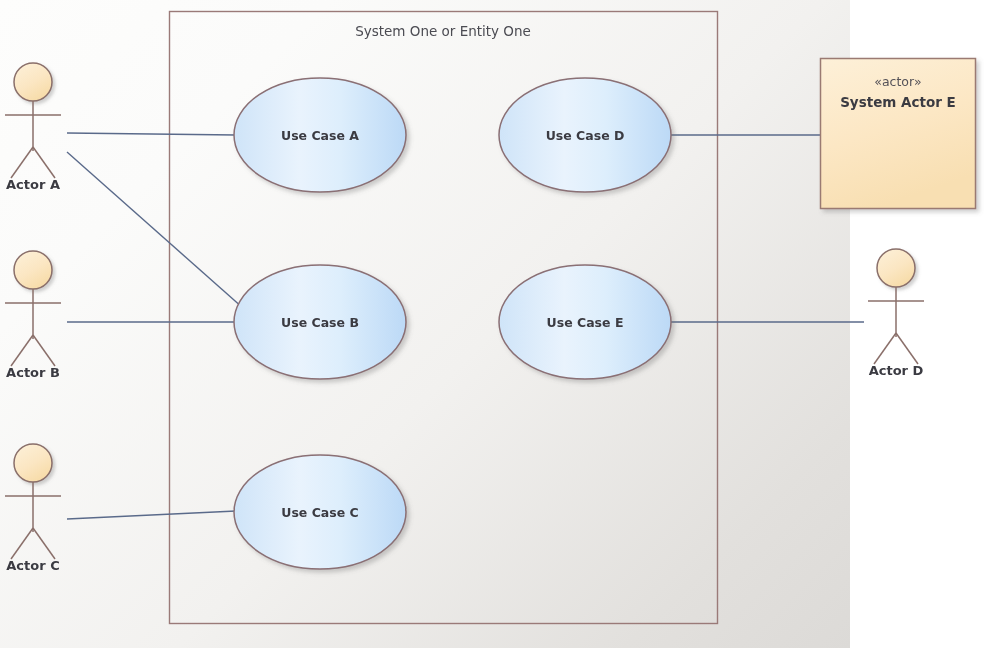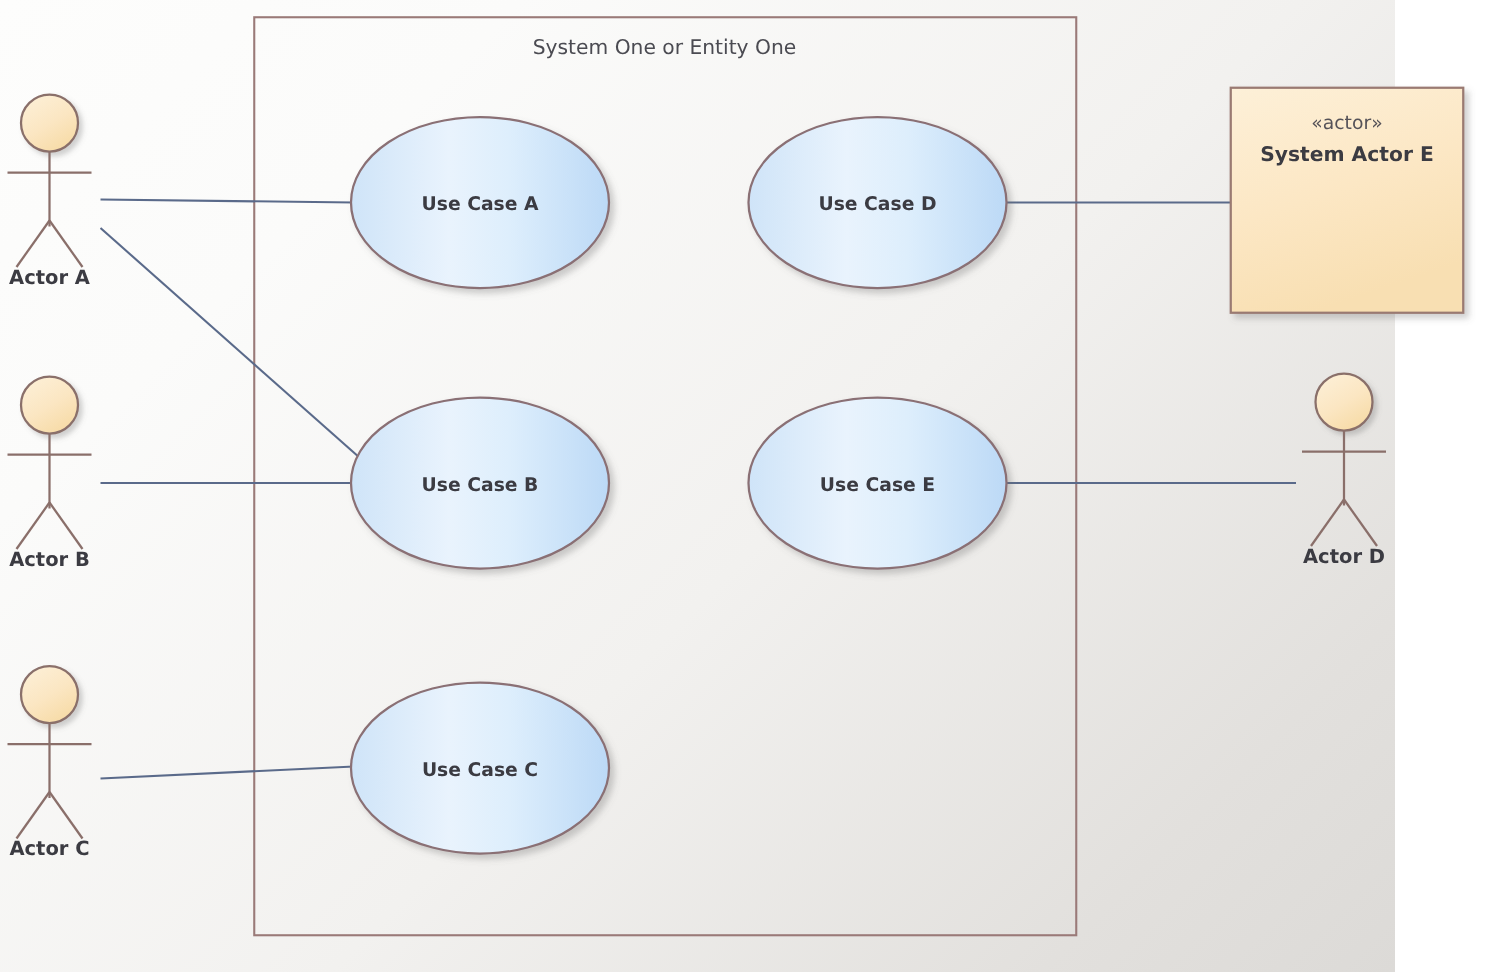--- a/index.html
+++ b/index.html
@@ -7,21 +7,21 @@
     padding: 0;
   }
   body {
     width: 990px;
     height: 648px;
     overflow: hidden;
     font-family: "DejaVu Sans", "Liberation Sans", sans-serif;
   }
   #canvas {
     position: relative;
-    width: 930px;
+    width: 850px;
     height: 648px;
     background: linear-gradient(135deg, #fdfdfc 0%, #fbfbfa 22%, #f2f1ef 55%, #e2e0dd 85%, #dcdad7 100%);
   }
   #diagram-svg {
     position: absolute;
     left: 0;
     top: 0;
     width: 990px;
     height: 648px;
   }

